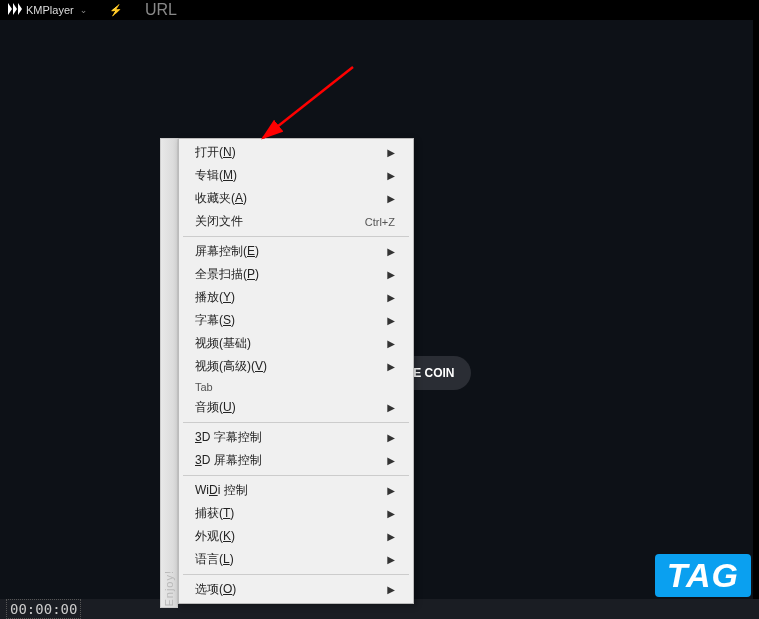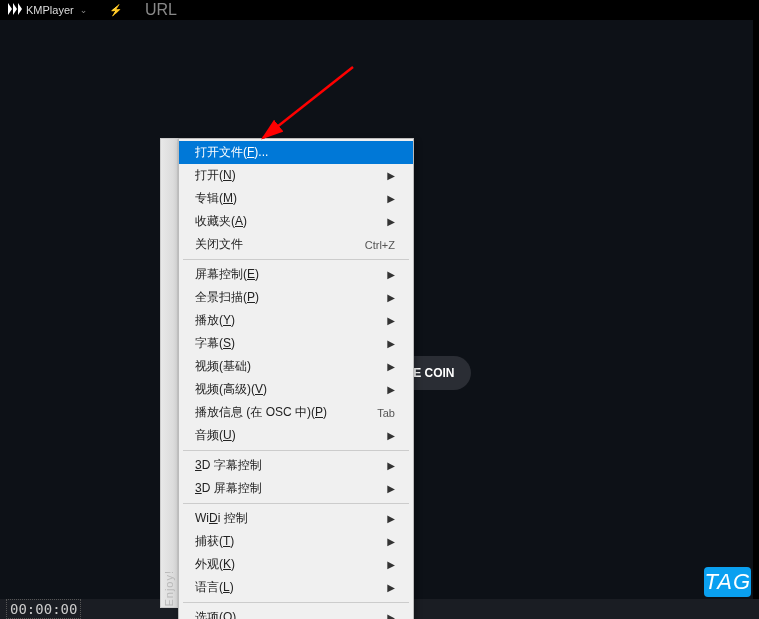--- a/index.html
+++ b/index.html
@@ -162,23 +162,23 @@
       position: absolute;
       right: 8px;
       bottom: 22px;
       display: flex;
       align-items: center;
       gap: 6px;
     }
     .tag-box {
       background: #0aa0f0;
       color: #fff;
-      font-weight: 400;
-      font-size: 22px;
-      padding: 2px 0;
+      font-weight: 700;
+      font-size: 34px;
+      padding: 2px 12px;
       border-radius: 4px;
       font-style: italic;
       letter-spacing: 1px;
     }
     .wm-text { display: flex; flex-direction: column; line-height: 1.1; }
     .wm-line1 { color: #ff2a2a; font-size: 16px; font-weight: 700; }
     .wm-line2 { color: #10a0ff; font-size: 12px; font-style: italic; }
     .right-edge {
       position: absolute;
       right: 0;
@@ -225,23 +225,20 @@
 <div class="timecode-bar">
   <span class="timecode">00:00:00</span>
 </div>
 
 <div class="enjoy-strip">
   <span class="enjoy-text">Enjoy!</span>
 </div>
 
 <div class="context-menu">
   <div id="menu-root">
-      <div class="menu-item highlighted">
-        <span class="menu-label">打开文件(<u>F</u>)...</span>
-      </div>
       <div class="menu-item">
         <span class="menu-label">打开(<u>N</u>)</span>
         <span class="submenu-arrow">▶</span>
       </div>
       <div class="menu-item">
         <span class="menu-label">专辑(<u>M</u>)</span>
         <span class="submenu-arrow">▶</span>
       </div>
       <div class="menu-item">
         <span class="menu-label">收藏夹(<u>A</u>)</span>
@@ -270,21 +267,20 @@
       </div>
       <div class="menu-item">
         <span class="menu-label">视频(基础)</span>
         <span class="submenu-arrow">▶</span>
       </div>
       <div class="menu-item">
         <span class="menu-label">视频(高级)(<u>V</u>)</span>
         <span class="submenu-arrow">▶</span>
       </div>
       <div class="menu-item">
-        <span class="menu-label">播放信息 (在 OSC 中)(<u>P</u>)</span>
         <span class="menu-shortcut">Tab</span>
       </div>
       <div class="menu-item">
         <span class="menu-label">音频(<u>U</u>)</span>
         <span class="submenu-arrow">▶</span>
       </div>
       <div class="menu-sep"></div>
       <div class="menu-item">
         <span class="menu-label"><u>3</u>D 字幕控制</span>
         <span class="submenu-arrow">▶</span>

